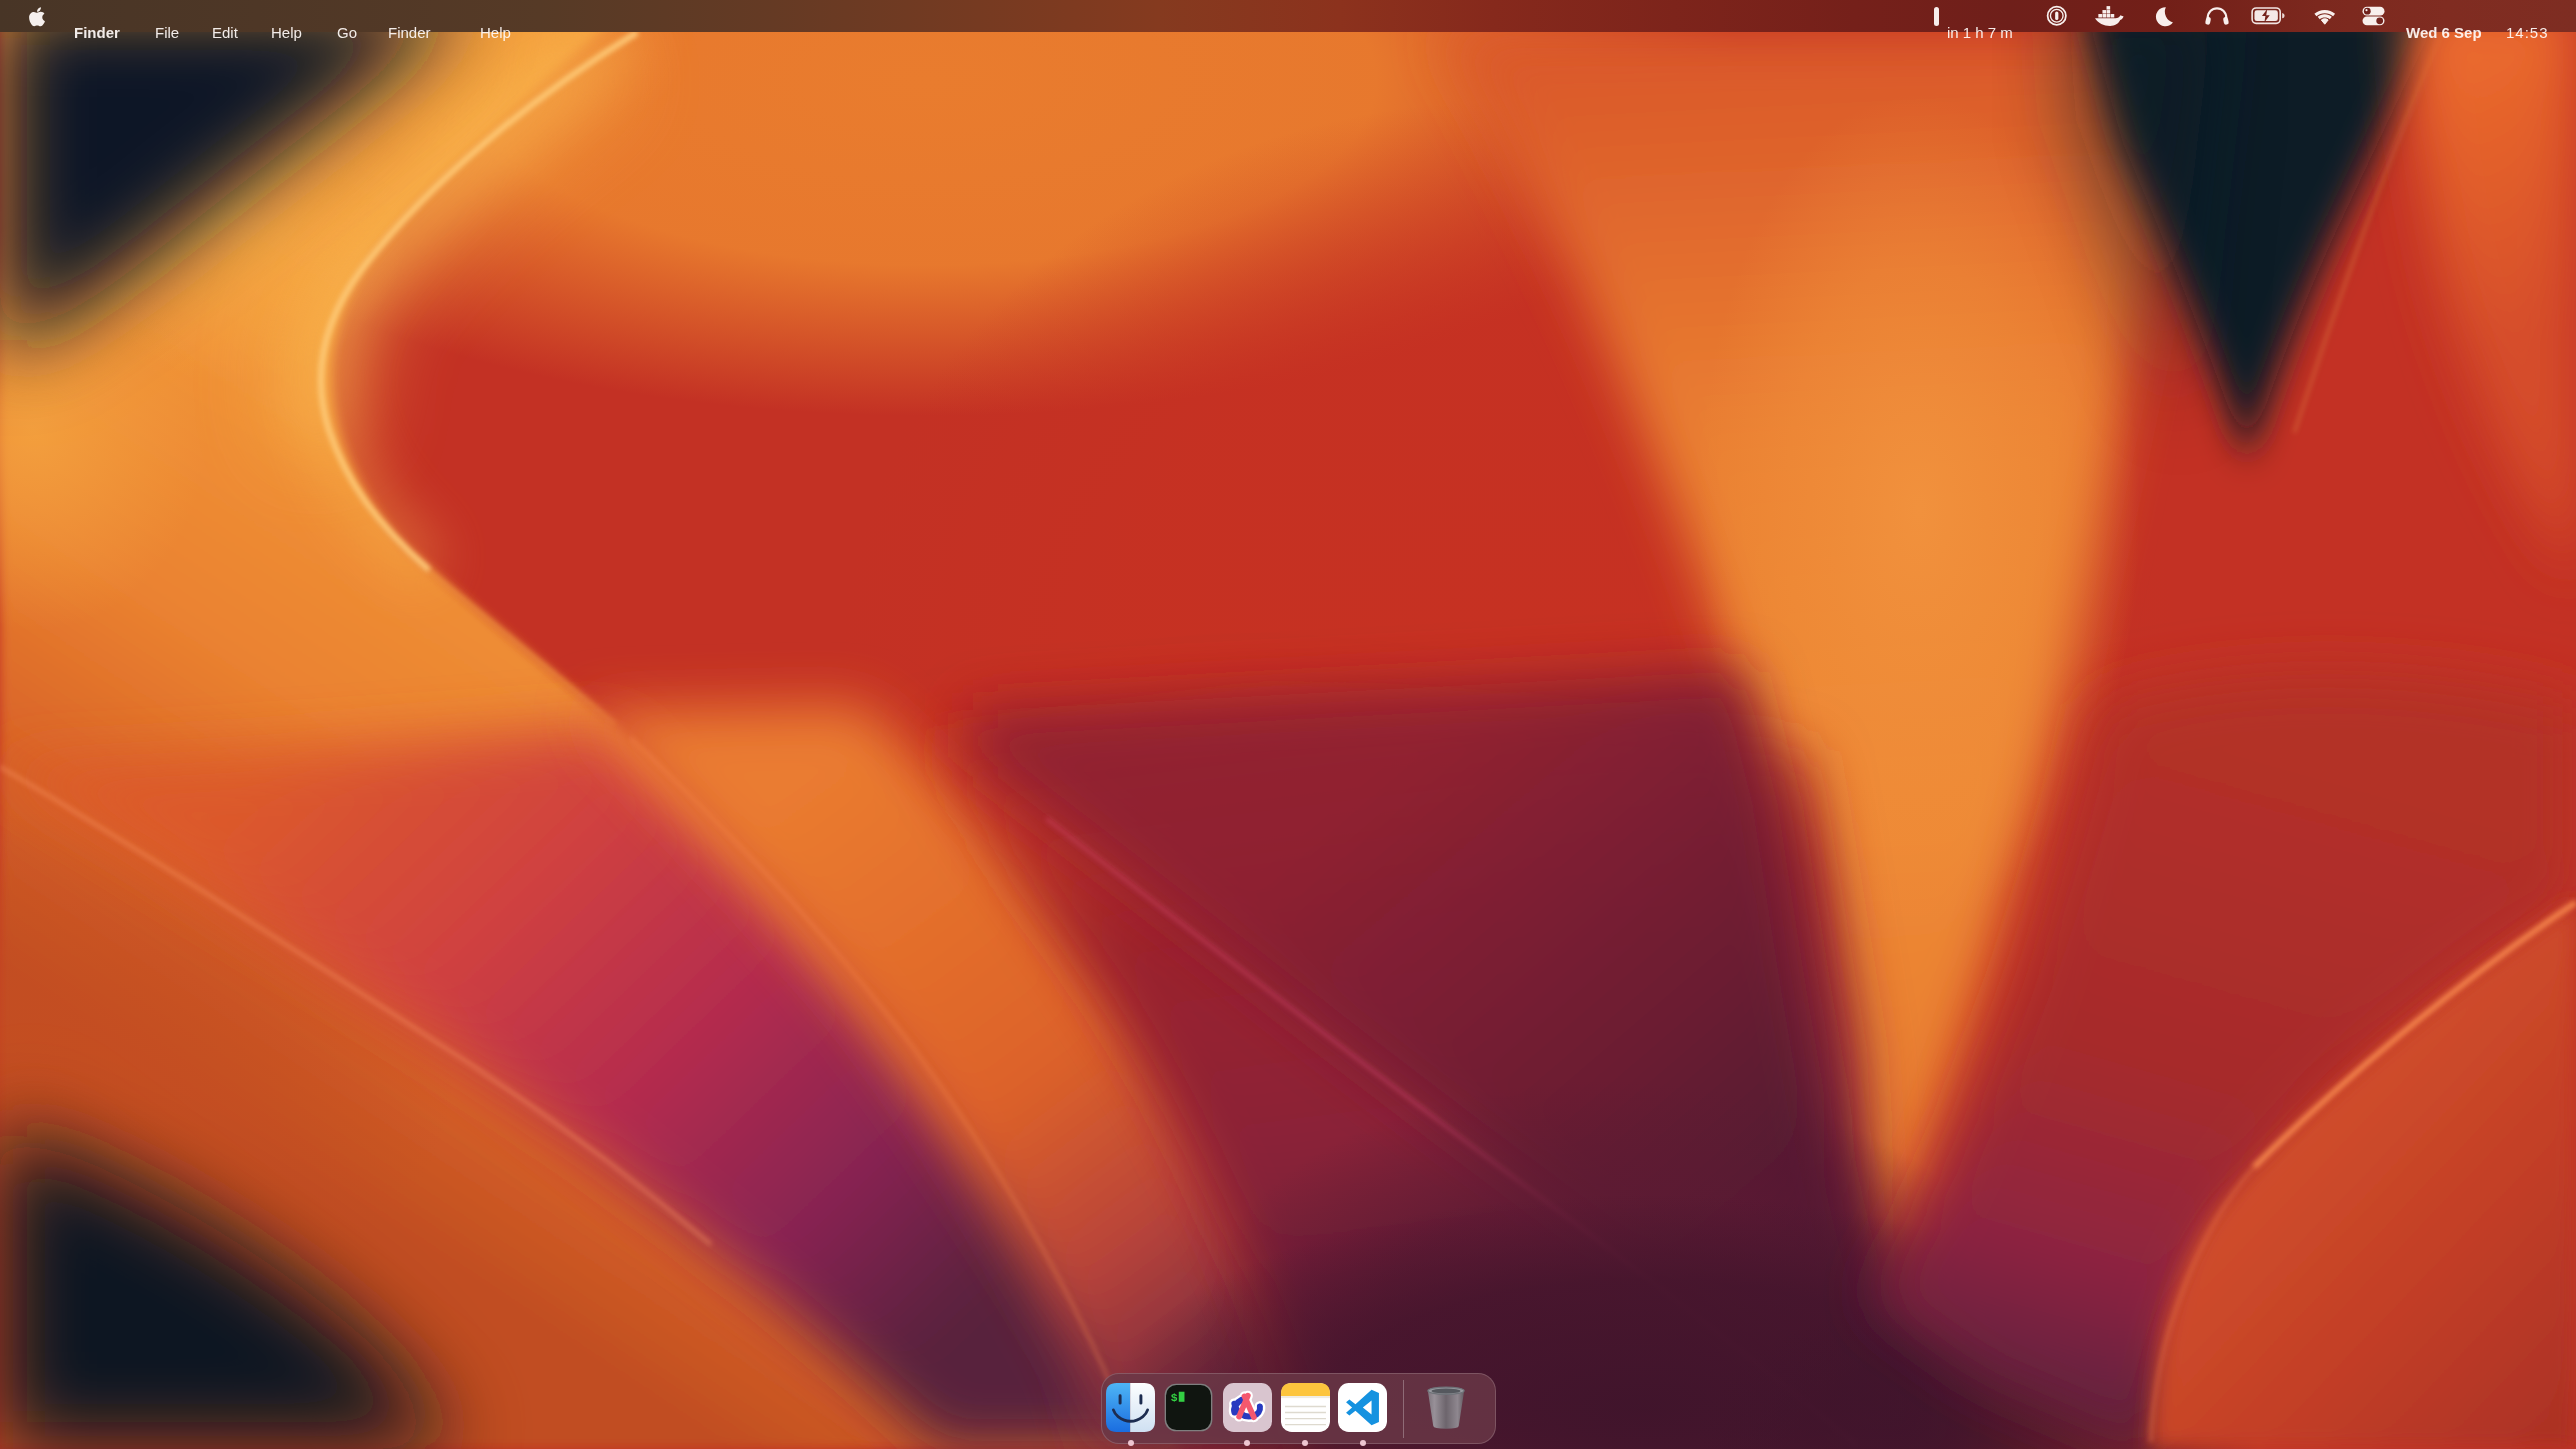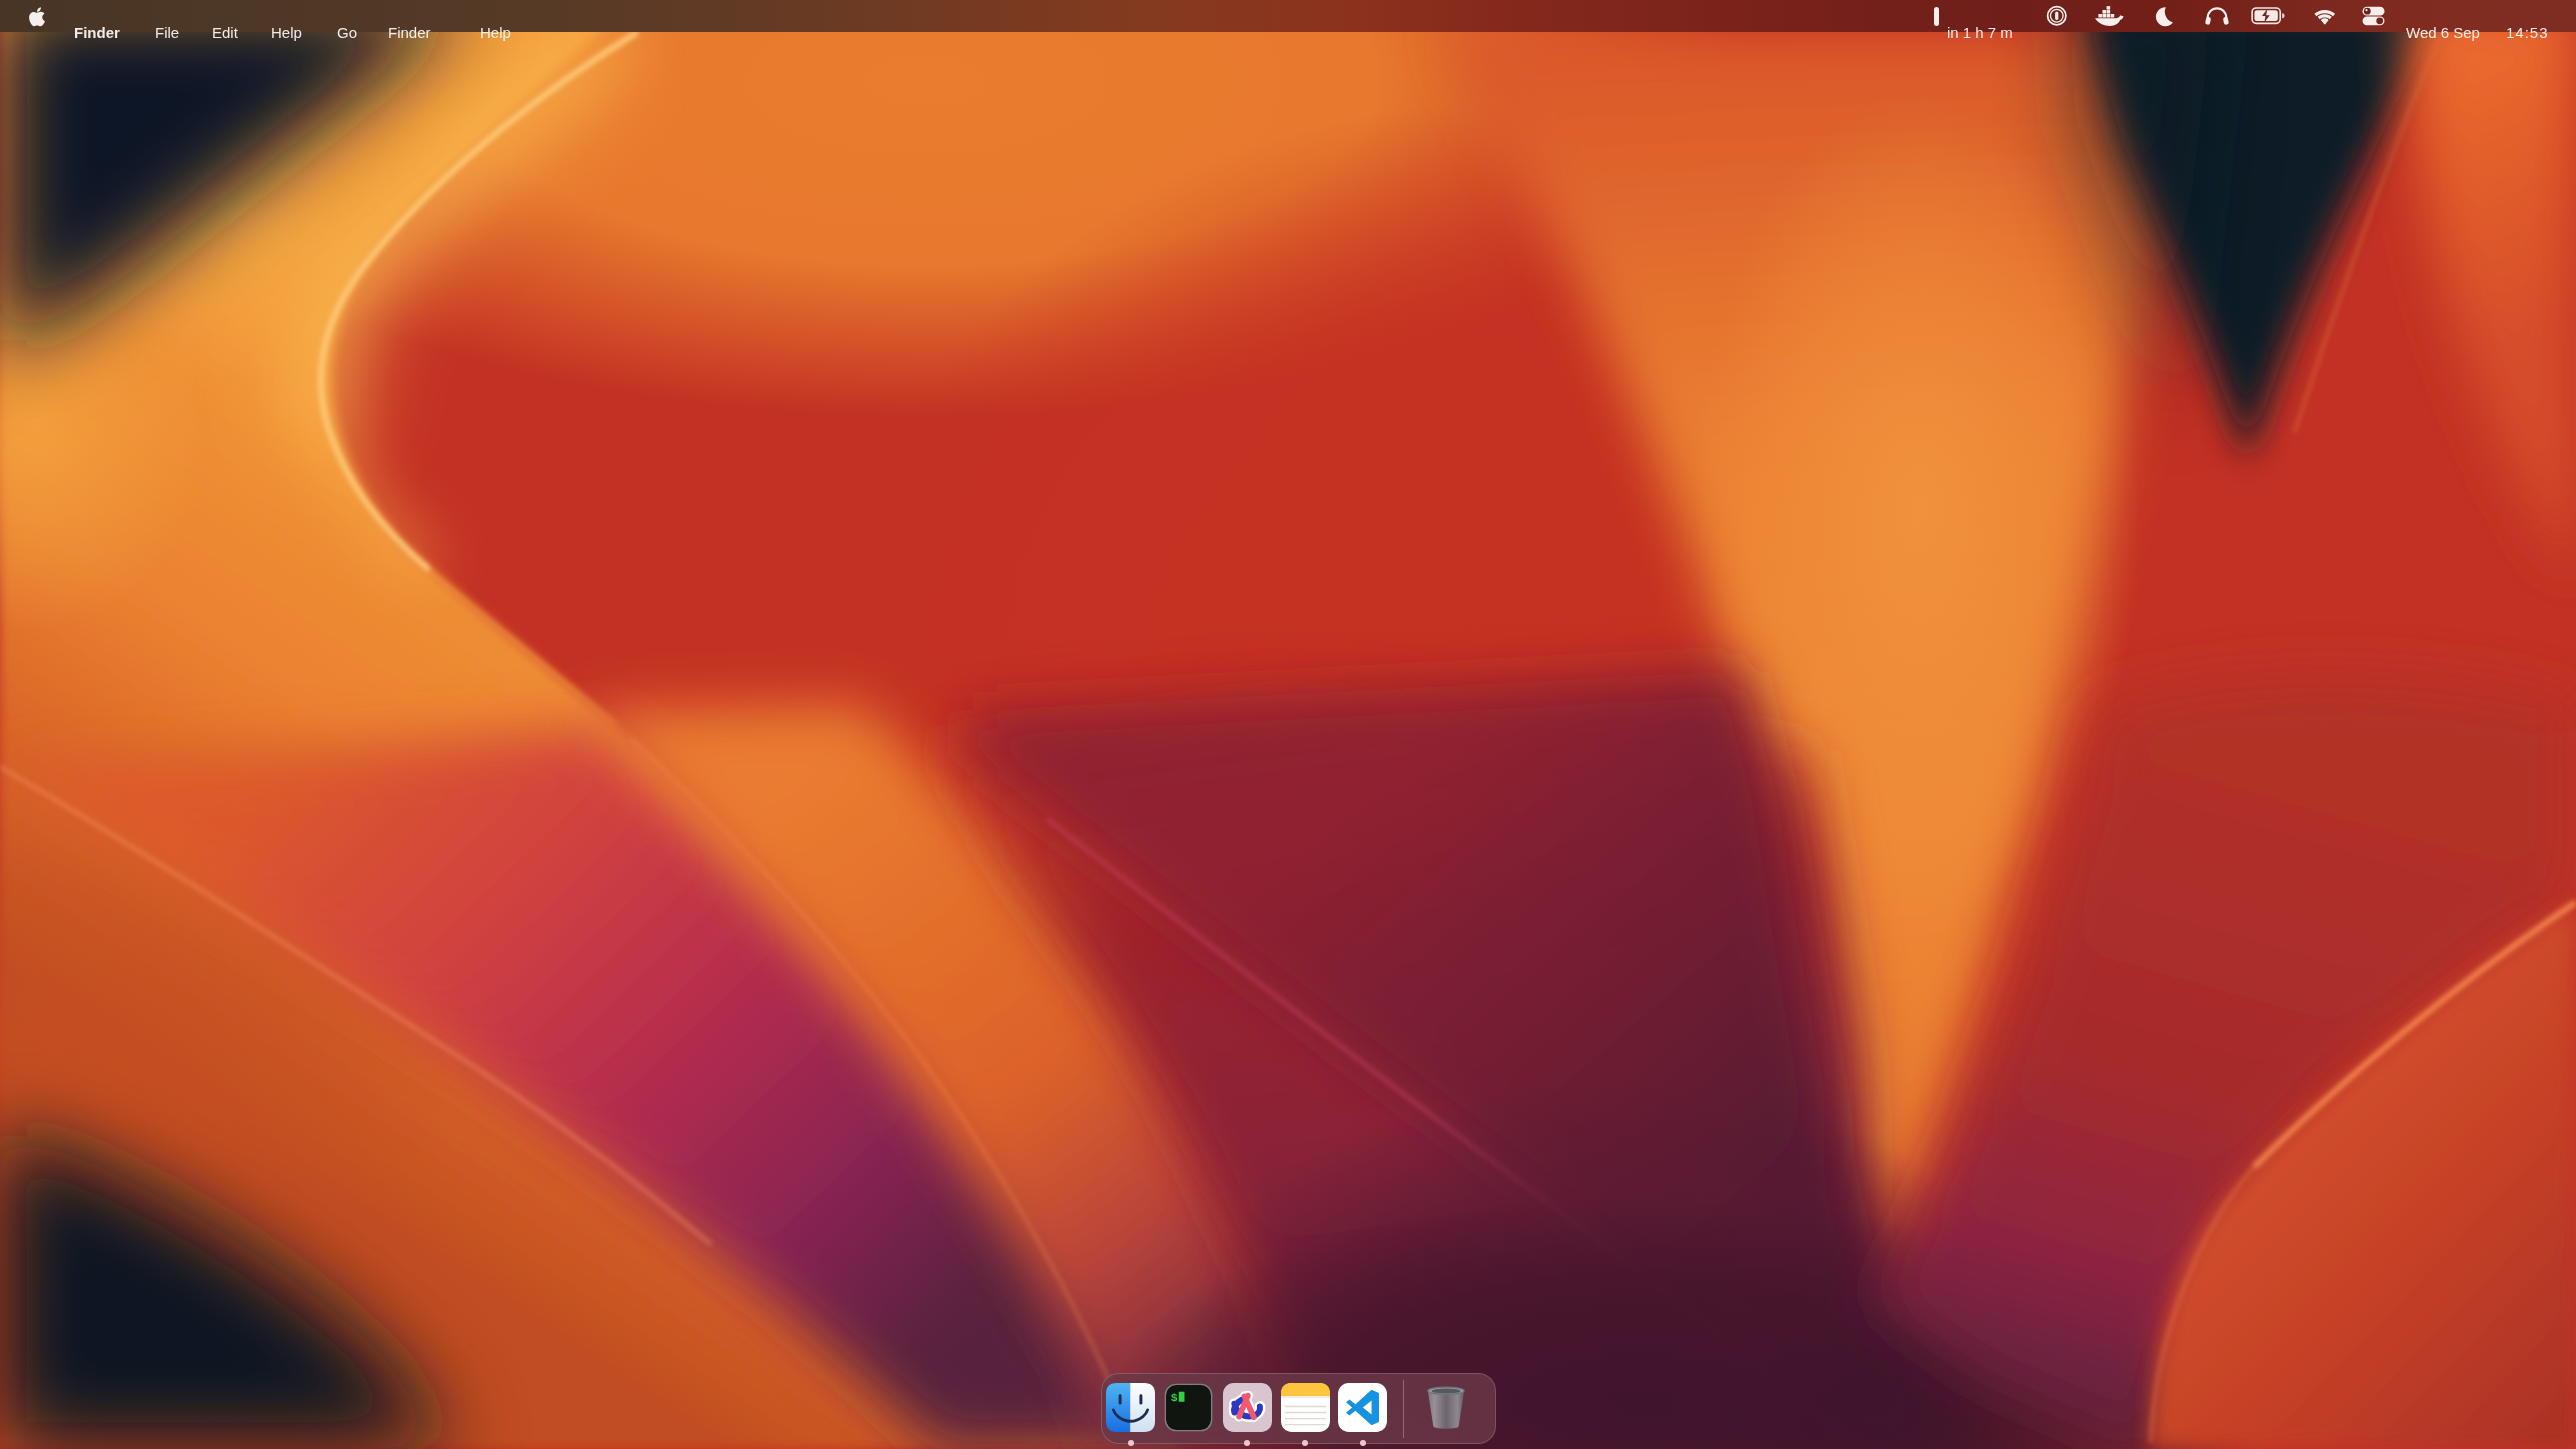--- a/index.html
+++ b/index.html
@@ -238,21 +238,21 @@
 </svg>
 <svg style="position:absolute;left:2361px;top:6px" width="25" height="20" viewBox="0 0 37 30">
  <g fill="rgba(255,250,248,0.95)">
  <rect x="2" y="1" width="33" height="13.4" rx="6.7"></rect>
  <rect x="2" y="15.6" width="33" height="13.4" rx="6.7"></rect>
  </g>
  <circle cx="9.2" cy="7.7" r="5.1" fill="#6f211b"></circle>
  <circle cx="8" cy="6.2" r="1.6" fill="rgba(255,250,248,0.95)"></circle>
  <circle cx="27.8" cy="22.3" r="5.1" fill="#71221c"></circle>
 </svg>
-<span class="mi" style="left:2406px;font-weight:400">Wed 6 Sep</span>
+<span class="mi" style="left:2406px;font-weight:700">Wed 6 Sep</span>
 <span class="mi" style="left:2506px;font-weight:400;letter-spacing:1px">14:53</span>
 </div>
 
 <div id="dock"></div>
 <div id="dsep"></div>
 <svg class="di" style="left:1106px" viewBox="0 0 73 73">
  <defs>
  <linearGradient id="fb" x1="0" y1="0" x2="0" y2="1">
         <stop offset="0" stop-color="#4eb5f5"></stop>
         <stop offset="1" stop-color="#1a6de0"></stop>

